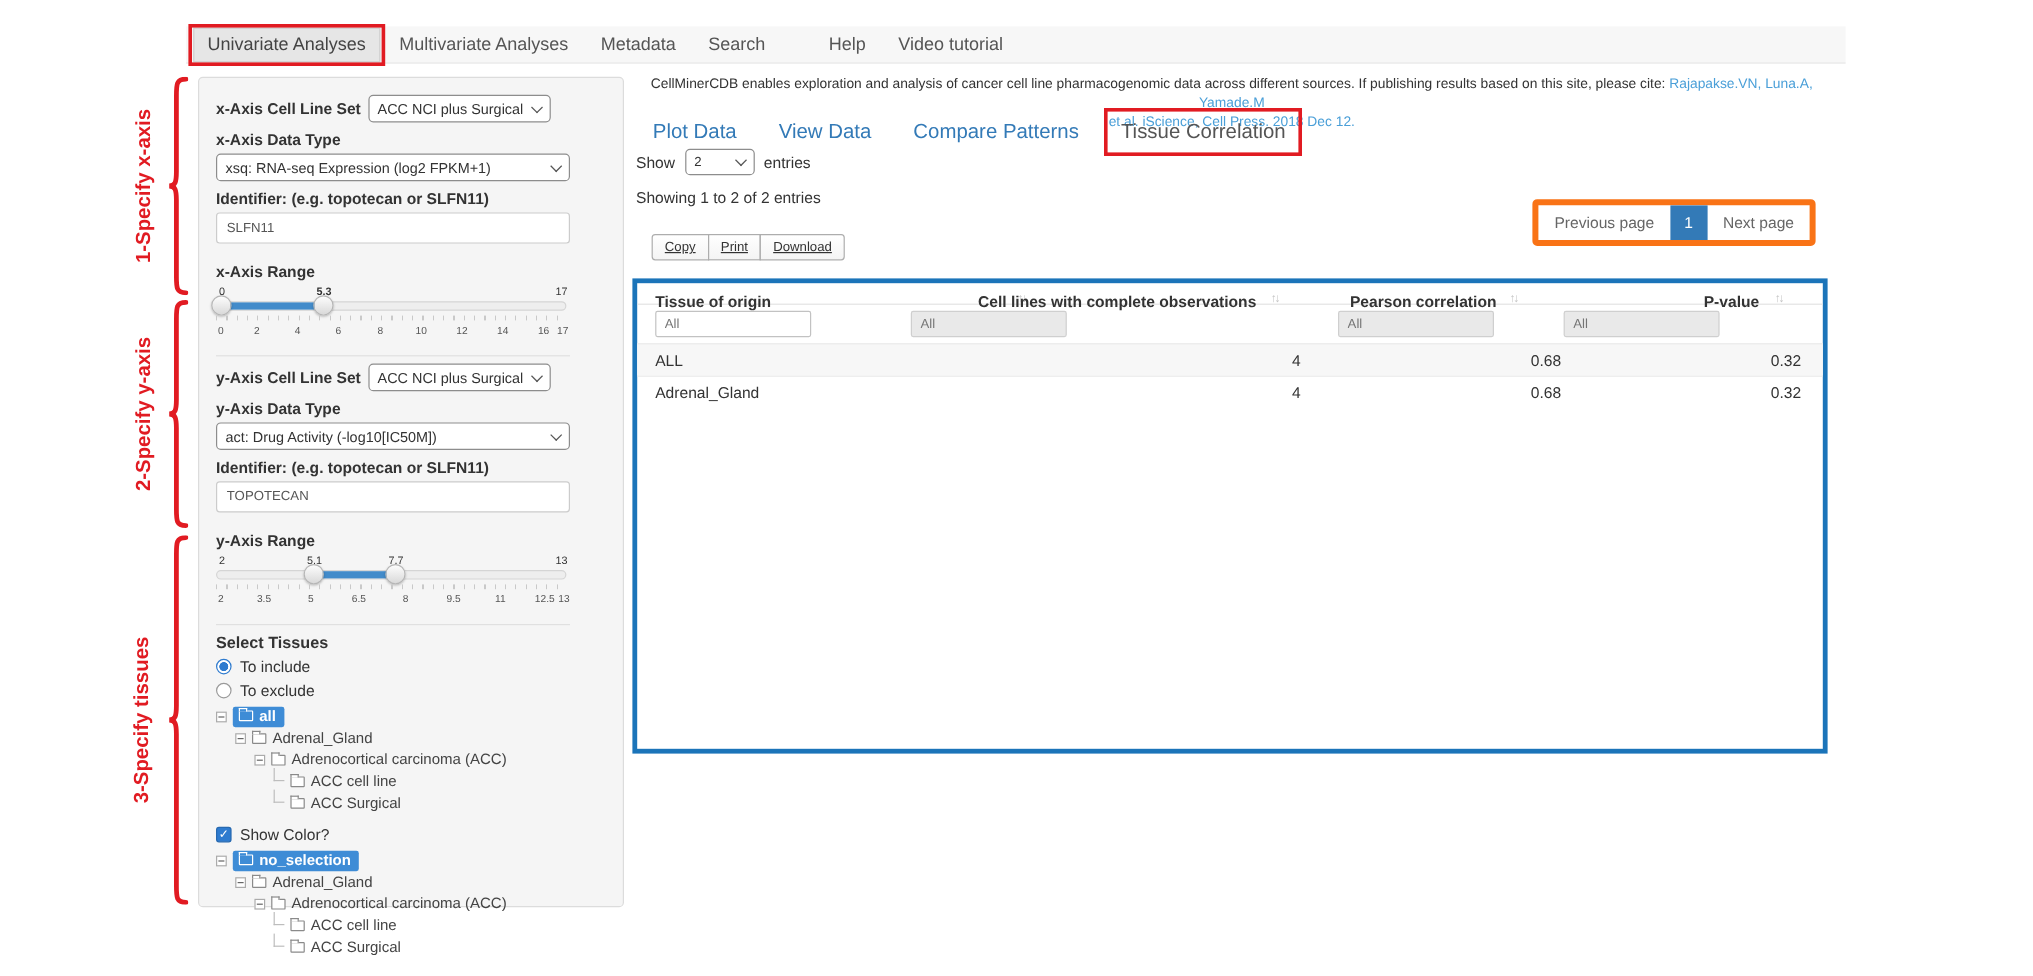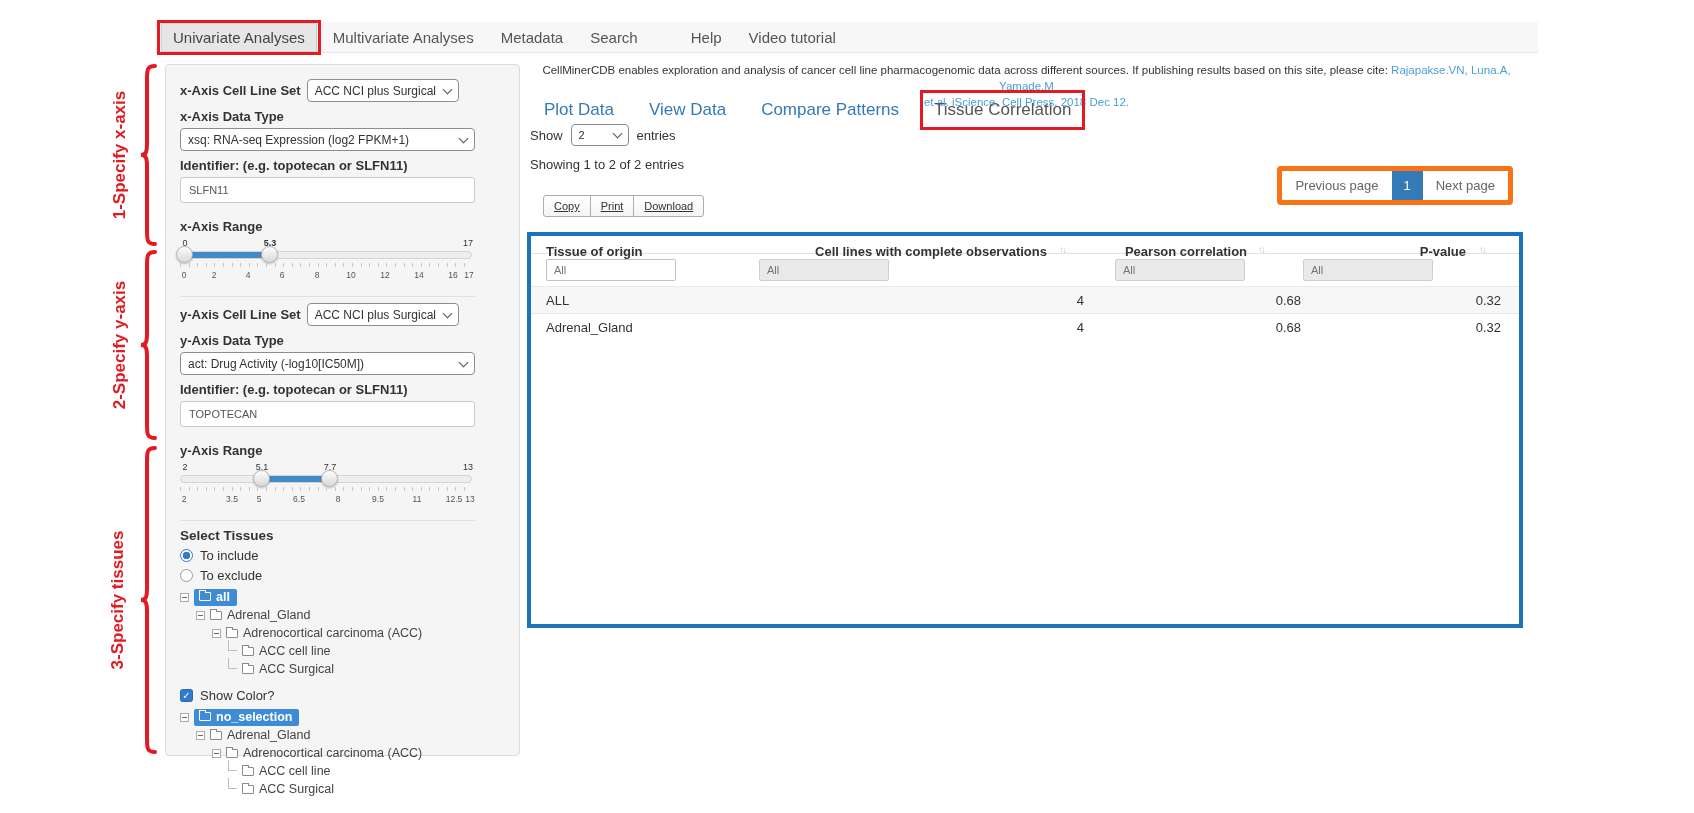--- a/index.html
+++ b/index.html
@@ -203,21 +203,21 @@
       <span class="sl-top" style="left:5px;">2</span>
       <span class="sl-top" style="left:82px;">5.1</span>
       <span class="sl-top" style="left:150px;">7.7</span>
       <span class="sl-top" style="left:288px;">13</span>
       <div class="sl-track"></div>
       <div class="sl-bar" style="left:82px;width:68px;"></div>
       <div class="sl-handle" style="left:73px;"></div>
       <div class="sl-handle" style="left:141px;"></div>
       <div class="sl-grid"></div>
       <span class="sl-tick" style="left:4px;">2</span>
-      <span class="sl-tick" style="left:40px;margin-left:12px;">3.5</span>
+      <span class="sl-tick" style="left:40px;">3.5</span>
       <span class="sl-tick" style="left:79px;">5</span>
       <span class="sl-tick" style="left:119px;">6.5</span>
       <span class="sl-tick" style="left:158px;">8</span>
       <span class="sl-tick" style="left:198px;">9.5</span>
       <span class="sl-tick" style="left:237px;">11</span>
       <span class="sl-tick" style="left:274px;">12.5</span>
       <span class="sl-tick" style="left:290px;">13</span>
     </div>
 
     <hr class="sep">

